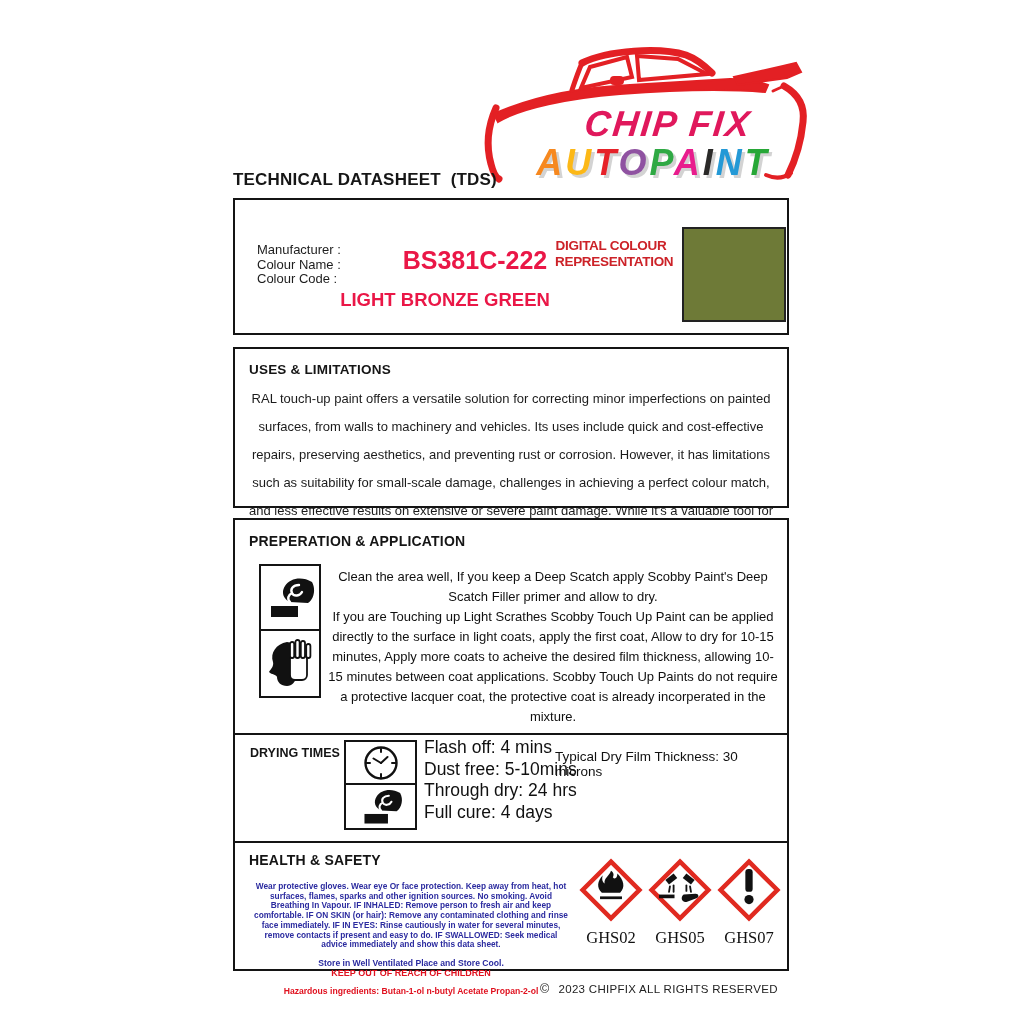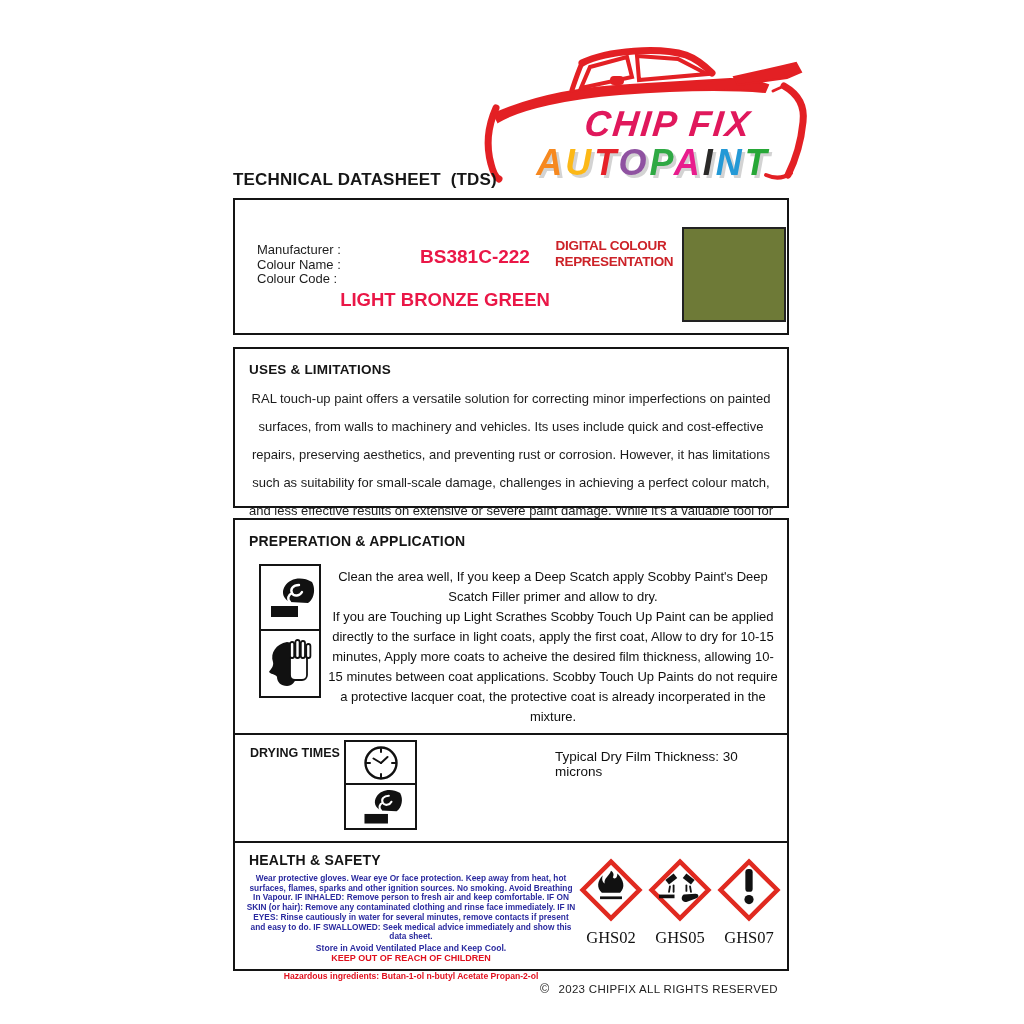--- a/index.html
+++ b/index.html
@@ -19,21 +19,21 @@
   
   .title{position:absolute;left:233px;top:170px;font-size:17px;font-weight:bold;
       letter-spacing:0.2px;white-space:pre;color:#161616;}
 
   
   .box{position:absolute;left:233px;width:556px;background:#fff;border:2px solid #141414;box-sizing:border-box;}
   .box h2{position:absolute;margin:0;font-size:13.5px;font-weight:bold;letter-spacing:0.2px;color:#151515;}
 
   .box1{top:198px;height:137px;padding-left:32px;}
   .labels{position:absolute;left:22px;top:43px;font-size:13px;line-height:14.5px;color:#1d1d1d;}
-  .code{position:absolute;left:150px;top:46px;width:180px;text-align:center;font-size:19px;font-weight:bold;}
+  .code{position:absolute;left:150px;top:46px;width:180px;text-align:center;font-size:25px;font-weight:bold;}
   .cname{position:absolute;left:60px;top:89px;width:300px;text-align:center;font-size:18.5px;font-weight:bold;}
   .digital{position:absolute;left:320px;top:38px;width:112px;text-align:center;
       font-size:13.5px;font-weight:bold;line-height:16px;letter-spacing:-0.3px;}
   .swatch{position:absolute;left:447px;top:27px;width:104px;height:95px;border:2px solid #222;box-sizing:border-box;}
 
   .box2{top:347px;height:161px;}
   .box2 h2{left:14px;top:13px;}
   .uses-body{position:absolute;left:12px;right:12px;top:36px;margin:0;text-align:center;
       font-size:13px;line-height:28px;color:#1b1b1b;}
 
@@ -50,21 +50,21 @@
   .drying-label{position:absolute;left:15px;top:11px;font-size:12.5px;font-weight:bold;color:#151515;}
   .dry-icons{position:absolute;left:109px;top:5px;width:73px;height:90px;border:2px solid #141414;box-sizing:border-box;}
   .dry-cell{width:100%;height:43px;display:flex;align-items:center;justify-content:center;box-sizing:border-box;}
   .dry-cell:first-child{border-bottom:2px solid #141414;}
   .times{position:absolute;left:189px;top:2px;font-size:17.5px;line-height:21.5px;color:#101010;}
   .thickness{position:absolute;left:320px;top:14px;font-size:13.5px;color:#101010;}
 
   .box5{top:841px;height:130px;}
   .box5 h2{left:14px;top:9px;font-size:14px;}
   .hs-col{position:absolute;left:10px;width:332px;top:31px;text-align:center;font-weight:bold;}
-  .hs-body{margin:0;font-size:8.3px;line-height:9.7px;}
+  .hs-body{margin:8px;font-size:8.3px;line-height:9.7px;}
   .hs-store{margin:1px 0 0 0;font-size:8.6px;line-height:10px;}
   .hs-keep{margin:0;font-size:9px;line-height:10.5px;}
   .hs-haz{margin:8px;font-size:8.6px;line-height:10.5px;}
   .ghs-row{position:absolute;left:344px;top:14px;width:202px;display:flex;justify-content:space-between;}
   .ghs{width:64px;text-align:center;}
   .ghs-label{font-family:"Liberation Serif",serif;font-size:16.5px;color:#111;margin-top:1px;}
 
   .footer{position:absolute;left:540px;top:982px;font-size:11.5px;color:#222;letter-spacing:0.3px;}
   .footer .csym{margin-right:9px;font-size:12.5px;}
 </style>
@@ -169,28 +169,34 @@
         </svg>
       </div>
       <div class="dry-cell">
         <svg width="46" height="40" viewBox="0 0 50 46">
           <rect x="6" y="31" width="27" height="11" fill="#111"></rect>
           <path d="M47,7 C37,1 25,3 20,11 C16,17 18,24 25,27 L43,28 C49,24 51,14 47,7 Z" fill="#111"></path>
           <path d="M34,10 C28,10 25,14 27,18 C29,22 35,21 37,17 M27,18 C23,20 22,24 25,27" stroke="#fff" stroke-width="2.4" fill="none" stroke-linecap="round"></path>
         </svg>
       </div>
     </div>
+    <div class="times">
+      <div>Flash off: 4 mins</div>
+      <div>Dust free: 5-10mins</div>
+      <div>Through dry: 24 hrs</div>
+      <div>Full cure: 4 days</div>
+    </div>
     <div class="thickness">Typical Dry Film Thickness: 30 microns</div>
   </section>
 
   <section class="box box5">
     <h2>HEALTH &amp; SAFETY</h2>
     <div class="hs-col">
       <p class="hs-body" style="color: rgb(43, 43, 159);">Wear protective gloves. Wear eye Or face protection. Keep away from heat, hot surfaces, flames, sparks and other ignition sources. No smoking. Avoid Breathing In Vapour. IF INHALED: Remove person to fresh air and keep comfortable. IF ON SKIN (or hair): Remove any contaminated clothing and rinse face immediately. IF IN EYES: Rinse cautiously in water for several minutes, remove contacts if present and easy to do. IF SWALLOWED: Seek medical advice immediately and show this data sheet.</p>
-      <p class="hs-store" style="color: rgb(43, 43, 159);">Store in Avoid Ventilated Place and Keep Cool.</p>
+      <p class="hs-store" style="color: rgb(43, 43, 159);">Store in Well Ventilated Place and Store Cool.</p>
       <p class="hs-keep" style="color: rgb(224, 17, 31);">KEEP OUT OF REACH OF CHILDREN</p>
       <p class="hs-haz" style="color: rgb(224, 17, 31);">Hazardous ingredients: Butan-1-ol n-butyl Acetate Propan-2-ol</p>
     </div>
     <div class="ghs-row" style="color: rgb(224, 42, 32);">
       <div class="ghs">
         <svg width="64" height="66" viewBox="0 0 70 70">
           <polygon points="35,4 66,35 35,66 4,35" fill="#fff" stroke="currentColor" stroke-width="5" stroke-linejoin="miter"></polygon>
           <path d="M35,14 C33,20 27,22 28,28 C25,26 25,22 26,19 C20,25 19,33 25,38 L45,38 C51,32 49,24 42,17 C42,22 39,24 37,21 C39,18 37,15 35,14 Z" fill="#111"></path>
           <rect x="23" y="42" width="24" height="3" fill="#111"></rect>
         </svg>

